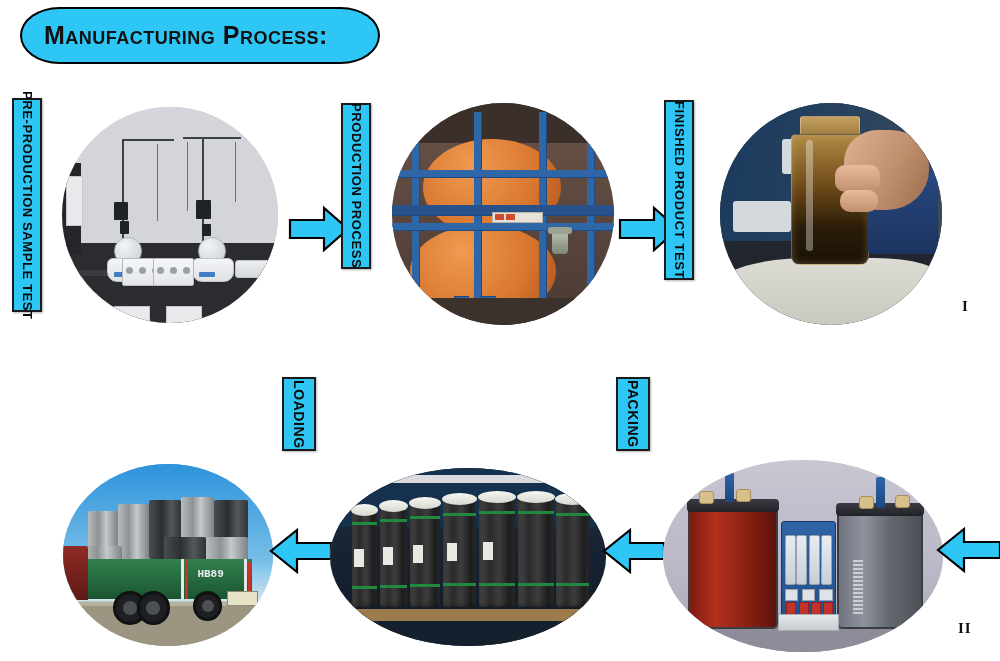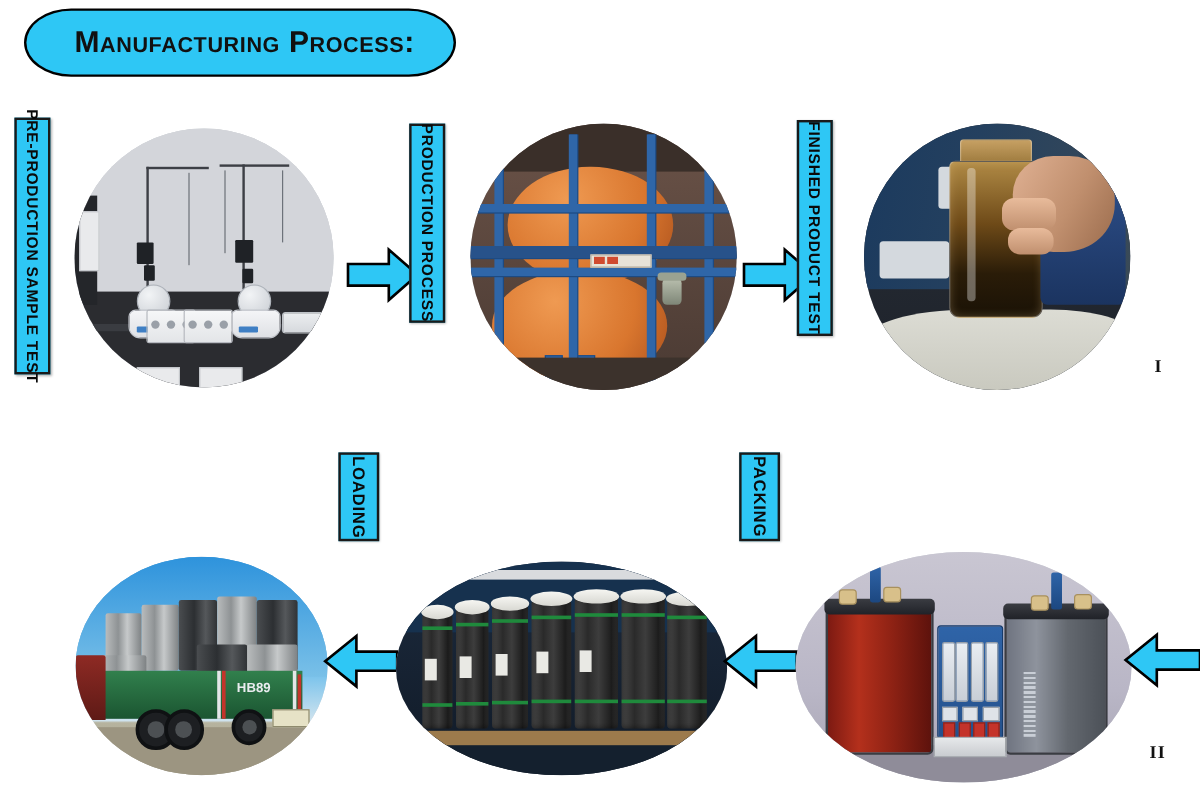--- a/index.html
+++ b/index.html
@@ -13,21 +13,21 @@
   .canvas{position:absolute;inset:0;}
 
   
   .title-pill{
     position:absolute;left:20px;top:7px;width:360px;height:57px;
     background:#2ec7f5;border:2px solid #000;border-radius:40px/29px;
     display:flex;align-items:center;box-sizing:border-box;
   }
   .title-text{
     font-size:25px;font-weight:bold;color:#111;letter-spacing:.5px;
-    padding-left:40px;font-variant:small-caps;text-transform:none;
+    padding-left:22px;font-variant:small-caps;text-transform:none;
   }
 
   
   .vlabel{
     position:absolute;background:#2ec7f5;border:2px solid #1a1a1a;
     box-sizing:border-box;display:flex;align-items:center;justify-content:center;
     box-shadow:1px 1px 2px rgba(0,0,0,.30);
   }
   .vlabel span{
     writing-mode:vertical-rl;
@@ -178,21 +178,21 @@
   .truck .cargo{
     position:absolute;border-radius:2px;
     background:linear-gradient(90deg,#b9bcbd,#8e9294 35%,#c6c9ca 60%,#7e8284);
   }
   .truck .cargo.dark{background:linear-gradient(90deg,#4a4d50,#2c2f32 40%,#55585b 70%,#303336);}
   .truck .cab{position:absolute;background:linear-gradient(#8e2a24,#5e1a16);border-radius:2px 2px 0 0;}
   .truck .wheel{position:absolute;border-radius:50%;background:#1d1f22;border:3px solid #0f1113;}
   .truck .wheel i{position:absolute;left:25%;top:25%;width:50%;height:50%;border-radius:50%;background:#4c5053;}
   .truck .stripe{position:absolute;background:#e4e6e8;}
   .truck .stripe.red{background:#c3342b;}
-  .truck .marking{position:absolute;color:#e9ecef;font-size:11px;font-weight:bold;font-family:Liberation Sans, sans-serif;}
+  .truck .marking{position:absolute;color:#e9ecef;font-size:11px;font-weight:bold;font-family:Liberation Mono, monospace;}
 
   
   .tester{background:linear-gradient(#c9c6d2,#b9b6c6 60%,#a7a4b2);}
   .tester .table{position:absolute;left:0;bottom:0;right:0;height:16%;background:#8f8c99;}
   .tester .bath{
     position:absolute;border-radius:5px;
     border:2px solid #3a3c42;box-sizing:border-box;
   }
   .tester .bath.red{background:linear-gradient(90deg,#7d1a12,#b4301c 30%,#8e2214 62%,#5d120c);}
   .tester .bath.clear{background:linear-gradient(90deg,#6f7480,#8e939d 30%,#63686f 62%,#4c5158);}

